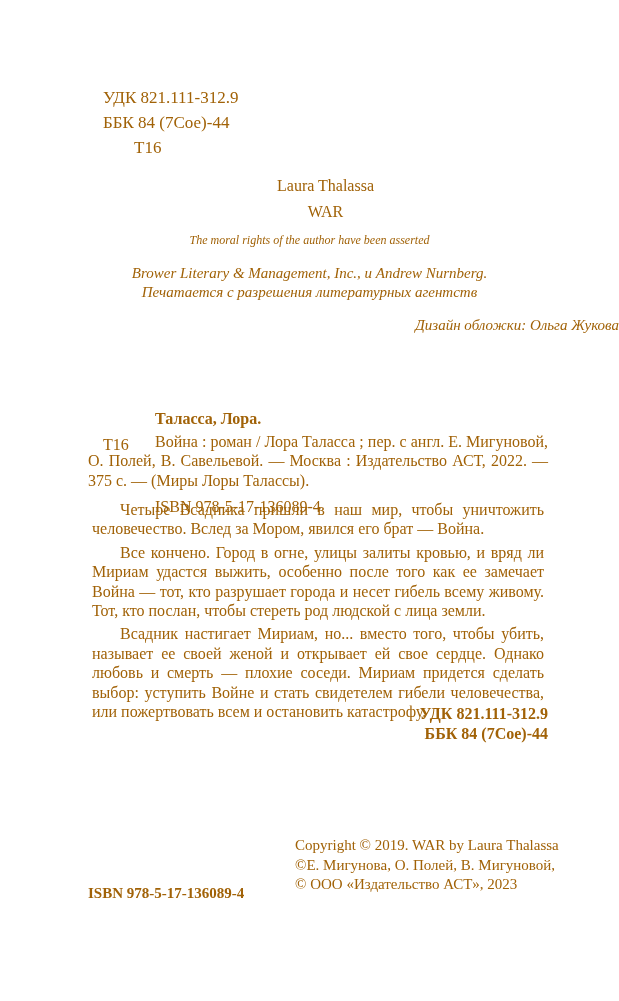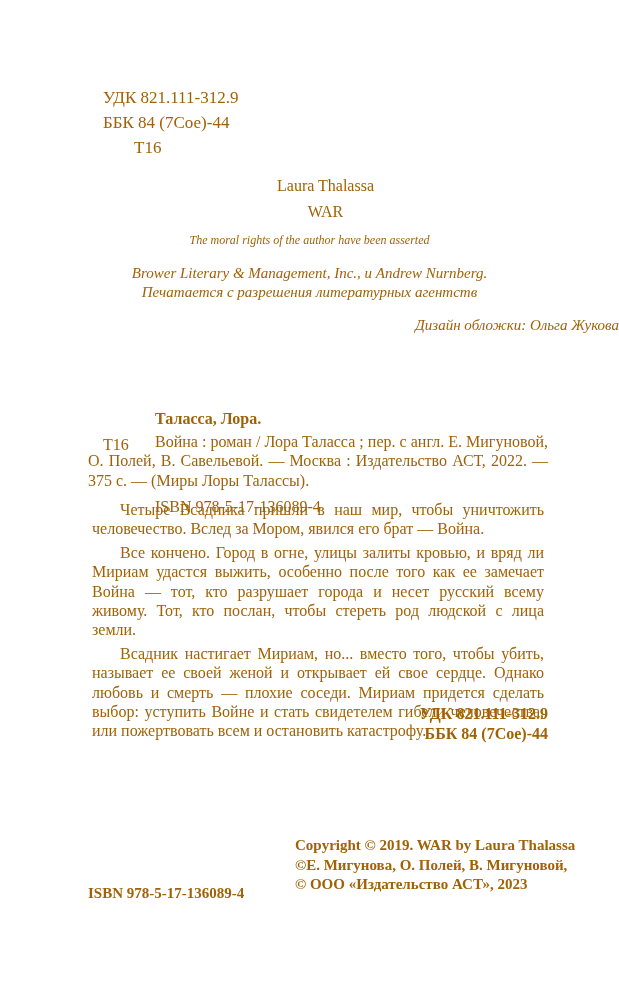--- a/index.html
+++ b/index.html
@@ -29,21 +29,21 @@
   .bib-author { font-weight: bold; padding-left: 67px; margin: 0 0 3px 0; }
   .bib-sign { position: absolute; left: 15px; top: 26px; }
   .bib-entry { margin: 0; text-indent: 67px; text-align: justify; }
   .bib-isbn { margin: 7px 0 0 0; padding-left: 67px; }
 
   .annotation { left: 88px; top: 496px; width: 460px; font-size: 16px; line-height: 19.4px; text-align: justify; }
   .annotation p { margin: 4px; text-indent: 28px; }
 
   .bottom-refs { left: 88px; top: 704px; width: 460px; text-align: right; font-weight: bold; font-size: 16px; line-height: 20px; }
 
-  .copyright { left: 295px; top: 836px; font-weight: bold; font-size: 15px; line-height: 19.5px; }
+  .copyright { left: 295px; top: 836px; font-weight: normal; font-size: 15px; line-height: 19.5px; }
 
   .isbn-bottom { left: 88px; top: 885px; font-weight: bold; font-size: 15px; }
 </style>
 </head>
 <body>
 
 <div class="page">
 
   <div class="abs top-refs">
     <div>УДК 821.111-312.9</div>
@@ -67,21 +67,21 @@
 
   <div class="abs bib">
     <p class="bib-author">Таласса, Лора.</p>
     <span class="bib-sign">Т16</span>
     <p class="bib-entry">Война : роман / Лора Таласса ; пер. с англ. Е. Мигуновой, О. Полей, В. Савельевой. — Москва : Издательство АСТ, 2022. — 375 с. — (Миры Лоры Талассы).</p>
     <p class="bib-isbn">ISBN 978-5-17-136089-4</p>
   </div>
 
   <div class="abs annotation">
     <p>Четыре Всадника пришли в наш мир, чтобы уничтожить человечество. Вслед за Мором, явился его брат — Война.</p>
-    <p>Все кончено. Город в огне, улицы залиты кровью, и вряд ли Мириам удастся выжить, особенно после того как ее замечает Война — тот, кто разрушает города и несет русский всему живому. Тот, кто послан, чтобы стереть род людской с лица земли.</p>
+    <p>Все кончено. Город в огне, улицы залиты кровью, и вряд ли Мириам удастся выжить, особенно после того как ее замечает Война — тот, кто разрушает города и несет гибель всему живому. Тот, кто послан, чтобы стереть род людской с лица земли.</p>
     <p>Всадник настигает Мириам, но... вместо того, чтобы убить, называет ее своей женой и открывает ей свое сердце. Однако любовь и смерть — плохие соседи. Мириам придется сделать выбор: уступить Войне и стать свидетелем гибели человечества, или пожертвовать всем и остановить катастрофу.</p>
   </div>
 
   <div class="abs bottom-refs">
     <div>УДК 821.111-312.9</div>
     <div>ББК 84 (7Сое)-44</div>
   </div>
 
   <div class="abs copyright">
     <div>Copyright © 2019. WAR by Laura Thalassa</div>

